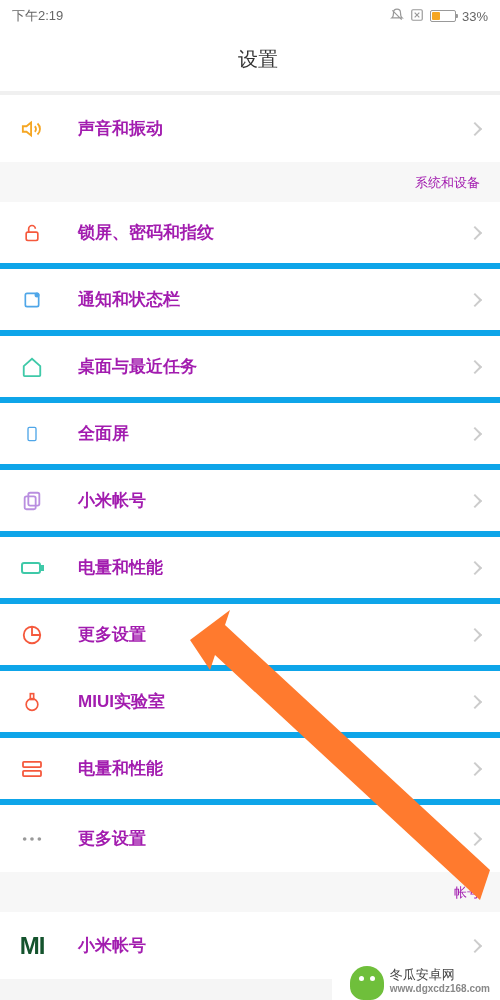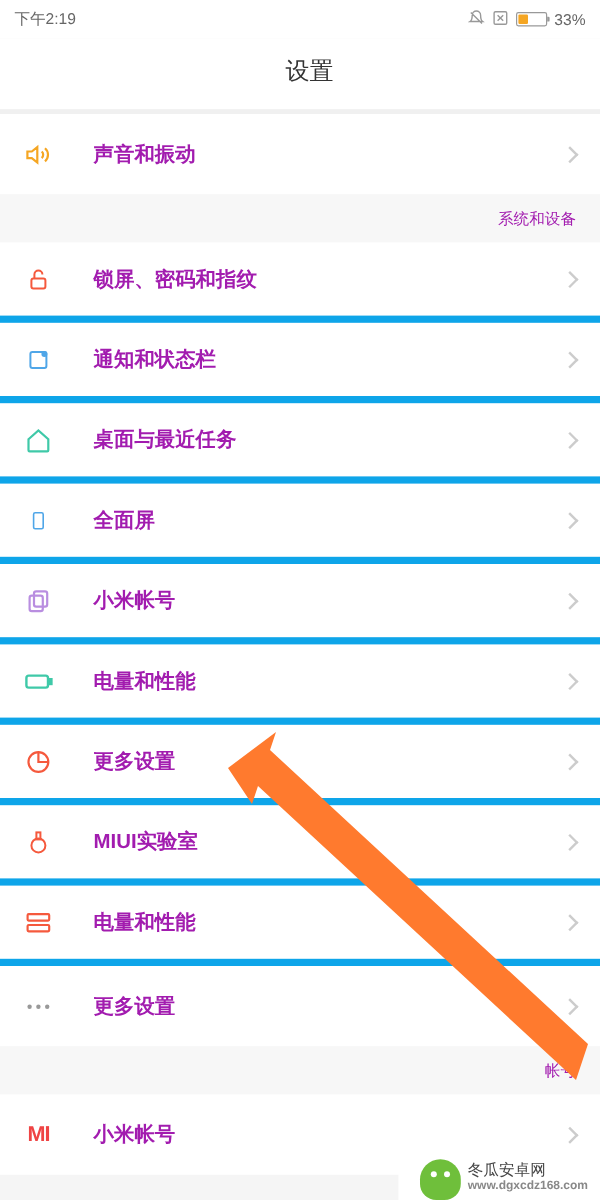--- a/index.html
+++ b/index.html
@@ -256,21 +256,21 @@
         </svg>
     </span>
     <span class="item-label">更多设置</span>
     <span class="chevron"></span>
   </div>
 </div>
 
 <div class="section-title">帐号</div>
 <div class="list">
   <div class="item">
-    <span class="item-icon" style="color:#ef4444;font-weight:700;font-size:18px;letter-spacing:-1px;">MI</span>
+    <span class="item-icon" style="color:#14532d;font-weight:700;font-size:24px;letter-spacing:-1px;">MI</span>
     <span class="item-label">小米帐号</span>
     <span class="chevron"></span>
   </div>
 </div>
 
 <svg class="arrow-overlay" viewBox="0 0 500 1000">
   <defs>
     <marker id="ah" markerWidth="10" markerHeight="10" refX="2" refY="5" orient="auto">
       <polygon points="0,0 10,5 0,10" fill="#ff7a2e"></polygon>
     </marker>

